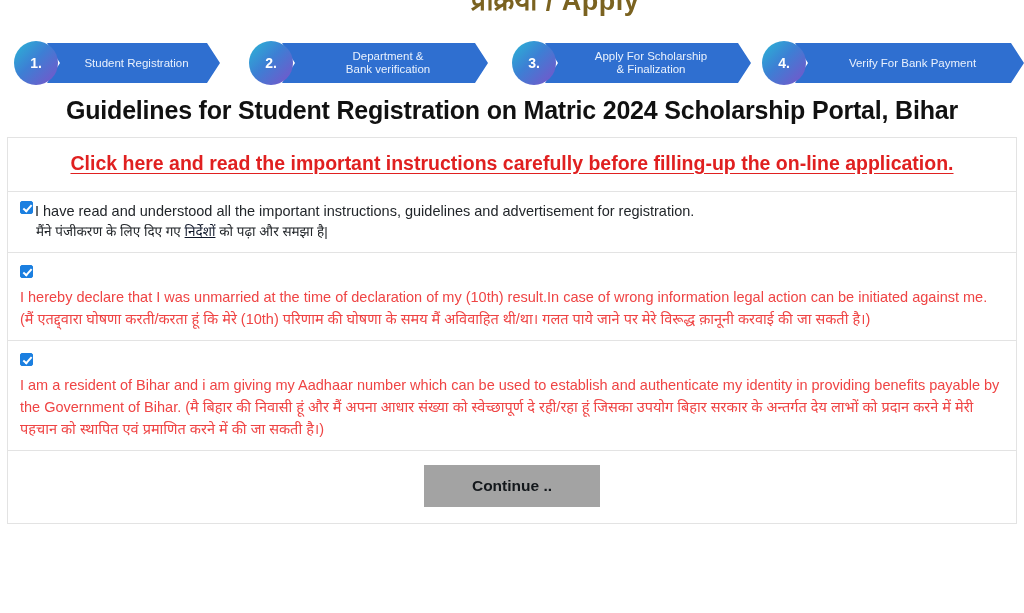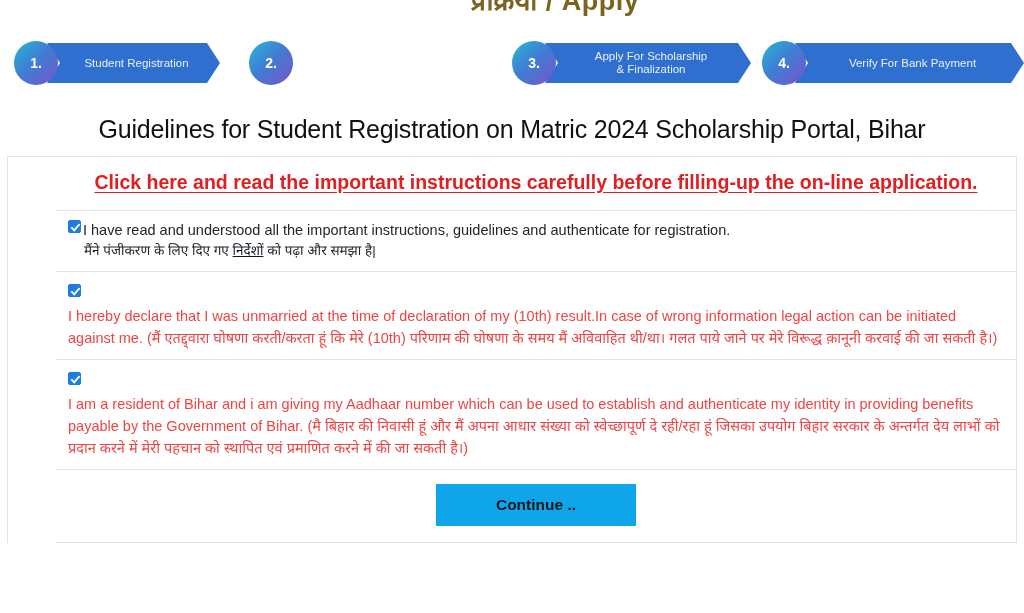--- a/index.html
+++ b/index.html
@@ -77,35 +77,33 @@
     padding: 0 12px 0 18px;
     clip-path: polygon(0 0, calc(100% - 13px) 0, 100% 50%, calc(100% - 13px) 100%, 0 100%, 13px 50%);
   }
   .step-bar.two-line { font-size: 11.5px; }
 
   
   .page-title {
     width: 1024px;
     text-align: center;
     font-size: 25px;
-    font-weight: 400;
+    font-weight: 700;
     color: #111111;
     padding: 6px 0 12px 0;
     letter-spacing: -0.2px;
-    margin-top: 19px;
   }
 
   
   .panel {
     margin: 0 7px 0 7px;
     width: 1010px;
     border: 1px solid #e3e3e3;
     border-bottom: none;
     background: #ffffff;
-    padding-left: 48px;
   }
   .panel-row {
     border-bottom: 1px solid #e3e3e3;
     padding: 10px 12px;
   }
   .row-link {
     padding: 14px 12px 16px 12px;
     text-align: center;
   }
   a.instr-link {
@@ -162,47 +160,49 @@
   .block-cb { margin-bottom: 6px; }
   .block-text { font-size: 14.5px; color: #ef4444; line-height: 22px; }
 
   
   .row-continue {
     padding: 14px 12px 16px 12px;
     text-align: center;
     border-bottom: 1px solid #e3e3e3;
   }
   .continue-btn {
-    background: #0ea5e9;
+    background: #a3a3a3;
     border: none;
     color: #14181c;
     font-size: 15.5px;
     font-weight: 700;
     padding: 12px 0;
-    width: 200px;
+    width: 176px;
     cursor: pointer;
     font-family: "Liberation Sans", sans-serif;
   }
 </style>
 </head>
 <body>
 
 <div class="top-strip">
   <div class="cut-title">प्रक्रिया / Apply</div>
 </div>
 
 <div class="stepper">
 
   <div class="step" style="left:14px;">
     <div class="step-num">1.</div>
     <div class="step-bar" style="width:173px;">Student Registration</div>
   </div>
 
   <div class="step" style="left:249px;">
     <div class="step-num">2.</div>
+    <div class="step-bar two-line" style="width:206px;white-space:pre-line;">Department &amp;
+Bank verification</div>
   </div>
 
   <div class="step" style="left:512px;">
     <div class="step-num">3.</div>
     <div class="step-bar two-line" style="width:206px;white-space:pre-line;text-align:center;">Apply For Scholarship
 &amp; Finalization</div>
   </div>
 
   <div class="step" style="left:762px;">
     <div class="step-num">4.</div>
@@ -215,21 +215,21 @@
 
 <div class="panel">
 
   <div class="panel-row row-link">
     <a class="instr-link">Click here and read the important instructions carefully before filling-up the on-line application.</a>
   </div>
 
   <div class="panel-row decl-row">
     <div class="first-line">
       <input type="checkbox" class="cb" checked="" style="">
-      <span class="eng">I have read and understood all the important instructions, guidelines and authenticate for registration.</span>
+      <span class="eng">I have read and understood all the important instructions, guidelines and advertisement for registration.</span>
     </div>
     <div class="hin hindi-indent">
       <span>मैंने पंजीकरण के लिए दिए गए </span><a class="hi-link">निर्देशों</a><span> को पढ़ा और समझा है|</span>
     </div>
   </div>
 
   <div class="panel-row decl-row">
     <div class="block-cb">
       <input type="checkbox" class="cb" checked="" style="">
     </div>

